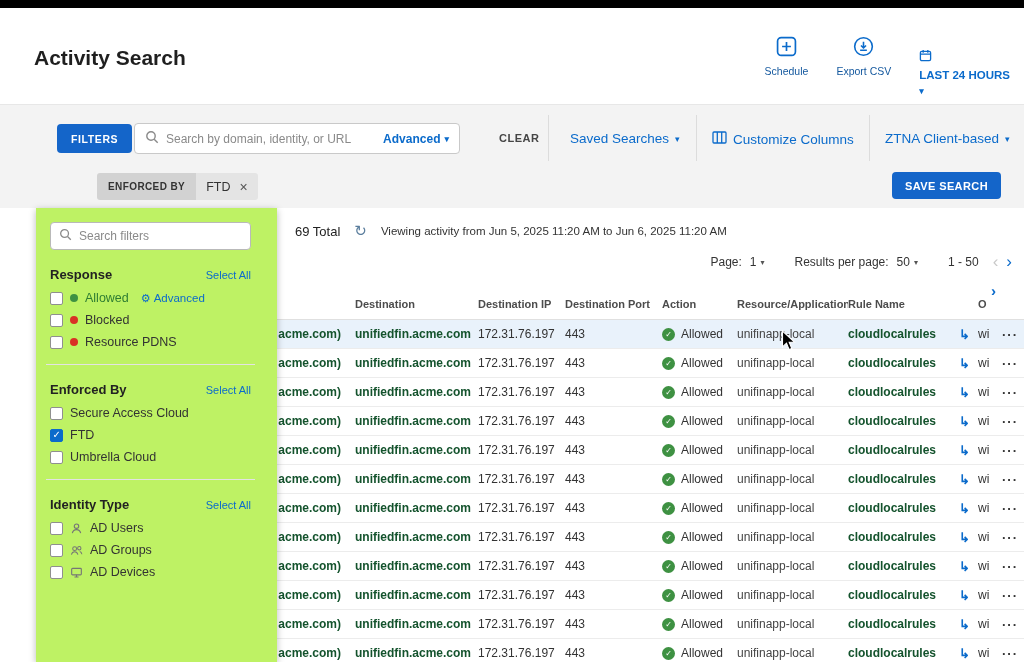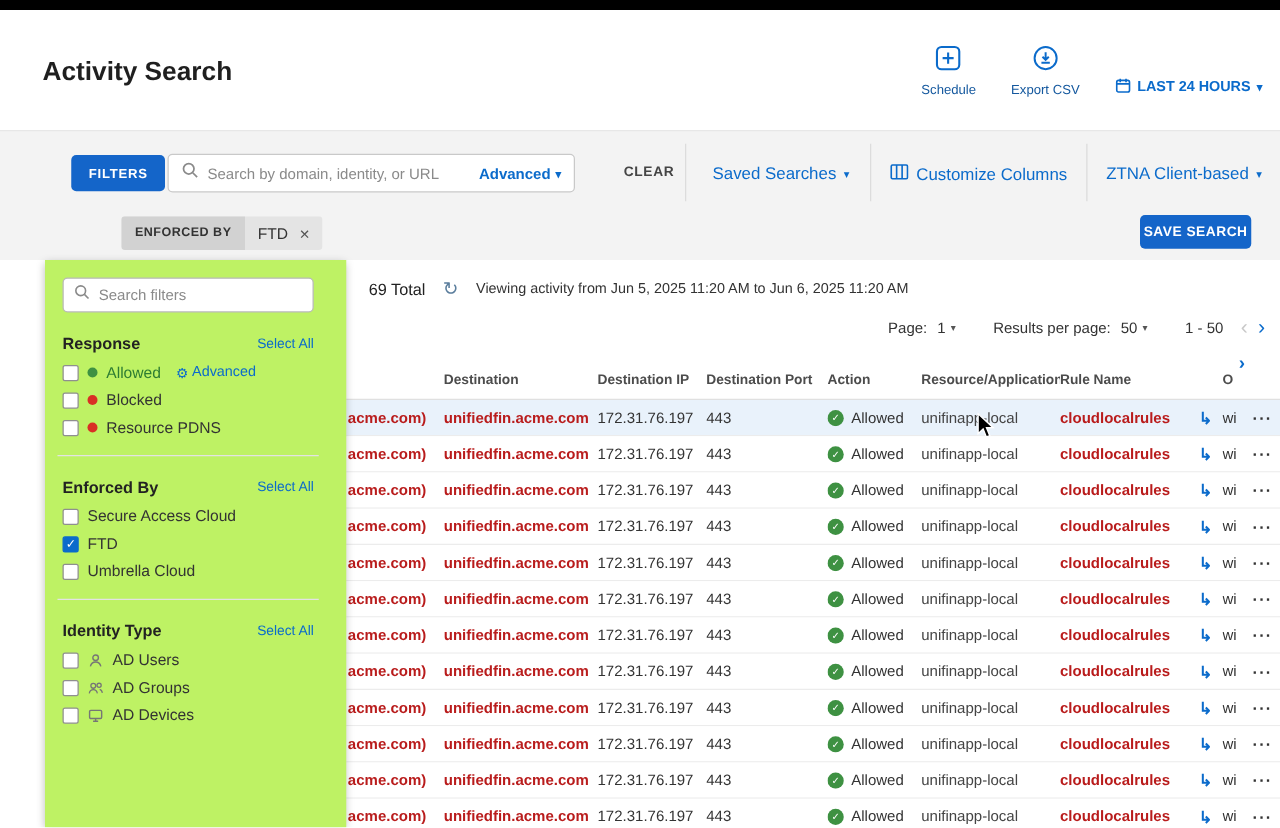--- a/index.html
+++ b/index.html
@@ -6,38 +6,38 @@
   body { font-family:"Liberation Sans", sans-serif; background:#fff; }
   .screen { position:relative; width:1024px; height:662px; background:#fff; overflow:hidden; }
 
   .topbar { position:absolute; left:0; top:0; width:1024px; height:8px; background:#000; }
 
   .page-title { position:absolute; left:34px; top:46px; font-size:21px; font-weight:bold; color:#1f1f1f; }
 
   .header-actions { position:absolute; top:36px; right:14px; display:flex; align-items:flex-start; gap:28px; }
   .icon-btn { display:flex; flex-direction:column; align-items:center; gap:4px; cursor:pointer; }
   .icon-btn .lbl { font-size:10.5px; color:#14589e; }
-  .time-range { display:flex; align-items:center; gap:5px; color:#0b6bcb; font-weight:bold; font-size:11.5px; margin-top:26px; cursor:pointer; }
+  .time-range { display:flex; gap:5px; color:#0b6bcb; font-weight:bold; font-size:11.5px; margin-top:13px; cursor:pointer;flex-direction:column; }
   .caret { font-size:9px; color:#0b6bcb; }
 
   .toolbar-band { position:absolute; left:0; top:104px; width:1024px; height:104px; background:#f3f3f3; border-top:1px solid #e7e7e7; }
   .filters-btn { position:absolute; left:57px; top:19px; height:29px; padding:0 14px; background:#1465c9; color:#fff; font-size:10.5px; font-weight:bold; letter-spacing:.6px; border:none; border-radius:4px; cursor:pointer; font-family:inherit; }
   .searchbox { position:absolute; left:134px; top:18px; width:326px; height:31px; background:#fff; border:1px solid #c9c9c9; border-radius:4px; display:flex; align-items:center; padding:0 10px; gap:7px; }
   .searchbox input { flex:1; border:none; outline:none; font-size:12px; color:#333; font-family:inherit; background:transparent; min-width:0; }
   .searchbox input::placeholder { color:#8a8a8a; }
   .advanced { display:flex; align-items:center; gap:4px; color:#0b6bcb; font-size:12px; font-weight:bold; cursor:pointer; white-space:nowrap; }
   .clear-btn { position:absolute; left:499px; top:27px; font-size:11px; font-weight:bold; letter-spacing:.5px; color:#454545; cursor:pointer; }
   .vdiv { position:absolute; top:10px; height:46px; width:1px; background:#dcdcdc; }
   .tool-link { position:absolute; top:26px; display:flex; align-items:center; gap:6px; color:#0b6bcb; font-size:13.5px; cursor:pointer; white-space:nowrap; }
 
   .chip-group { position:absolute; left:97px; top:68px; height:27px; display:flex; border-radius:3px; overflow:hidden; }
   .chip-key { background:#d2d2d2; color:#333; font-size:10px; font-weight:bold; letter-spacing:.4px; display:flex; align-items:center; padding:0 11px; }
   .chip-val { background:#e4e4e4; color:#333; font-size:12.5px; display:flex; align-items:center; gap:9px; padding:0 10px; }
   .chip-x { font-size:14px; color:#555; cursor:pointer; line-height:1; }
-  .save-search-btn { position:absolute; right:23px; top:67px; height:27px; padding:0 3px; background:#1465c9; color:#fff; font-size:11px; font-weight:bold; letter-spacing:.4px; border:none; border-radius:4px; cursor:pointer; font-family:inherit; }
+  .save-search-btn { position:absolute; right:23px; top:67px; height:27px; padding:0 13px; background:#1465c9; color:#fff; font-size:11px; font-weight:bold; letter-spacing:.4px; border:none; border-radius:4px; cursor:pointer; font-family:inherit; }
 
   .sidebar { position:absolute; left:36px; top:208px; width:241px; height:454px; background:#bef264; box-shadow:0 2px 7px rgba(0,0,0,.28); z-index:6; padding:14px 26px 0 14px; }
   .fsearch { height:28px; border:1px solid #b9b9b9; border-radius:4px; display:flex; align-items:center; gap:7px; padding:0 8px; background:#fff; }
   .fsearch input { flex:1; border:none; outline:none; font-size:12px; color:#333; font-family:inherit; min-width:0; }
   .fsearch input::placeholder { color:#8a8a8a; }
   .fsec-head { display:flex; justify-content:space-between; align-items:center; margin:17px 0 9px 0; }
   .fsec-title { font-size:13px; font-weight:bold; color:#222; }
   .select-all { font-size:11px; color:#0b6bcb; cursor:pointer; }
   .f-item { display:flex; align-items:center; gap:7px; margin:8px 0; font-size:12.5px; color:#333; }
   .cb { width:13px; height:13px; border:1px solid #8f8f8f; border-radius:2px; background:#fff; flex:none; position:relative; cursor:pointer; }
@@ -65,21 +65,21 @@
   .header-next { position:absolute; right:28px; top:282px; color:#0b6bcb; font-size:15px; font-weight:bold; cursor:pointer; }
 
   .table { position:absolute; left:277px; top:288px; width:747px; }
   .thead, .tr { display:grid; grid-template-columns:78px 123px 87px 97px 75px 111px 130px 24px 22px; align-items:center; }
   .thead { height:32px; border-bottom:1px solid #e0e0e0; }
   .th { font-size:11px; font-weight:bold; color:#4c4c4c; white-space:nowrap; overflow:hidden; }
   .tr { height:29px; border-bottom:1px solid #ececec; background:#fff; }
   .tr.hovered { background:#e9f2fb; }
   .td { font-size:12px; color:#333; white-space:nowrap; overflow:hidden; }
   .c0 { text-align:right; padding-right:14px; }
-  .link { color:#b91c1c; font-weight:bold; cursor:pointer; }
+  .link { color:#14532d; font-weight:bold; cursor:pointer; }
   .action-cell { display:flex; align-items:center; gap:6px; }
   .ok-icon { width:13px; height:13px; border-radius:50%; background:#3e9142; color:#fff; font-size:8px; display:flex; align-items:center; justify-content:center; flex:none; }
   .resource-cell { color:#444; }
   .rule-cell { display:flex; align-items:center; justify-content:space-between; padding-right:8px; }
   .fwd-icon { color:#0b6bcb; font-size:13px; font-weight:bold; cursor:pointer; }
   .menu-btn { color:#333; font-size:13px; font-weight:bold; letter-spacing:1px; cursor:pointer; }
 
   .cursor { position:absolute; left:781px; top:330px; z-index:9; pointer-events:none; }
 </style>
 </head>

